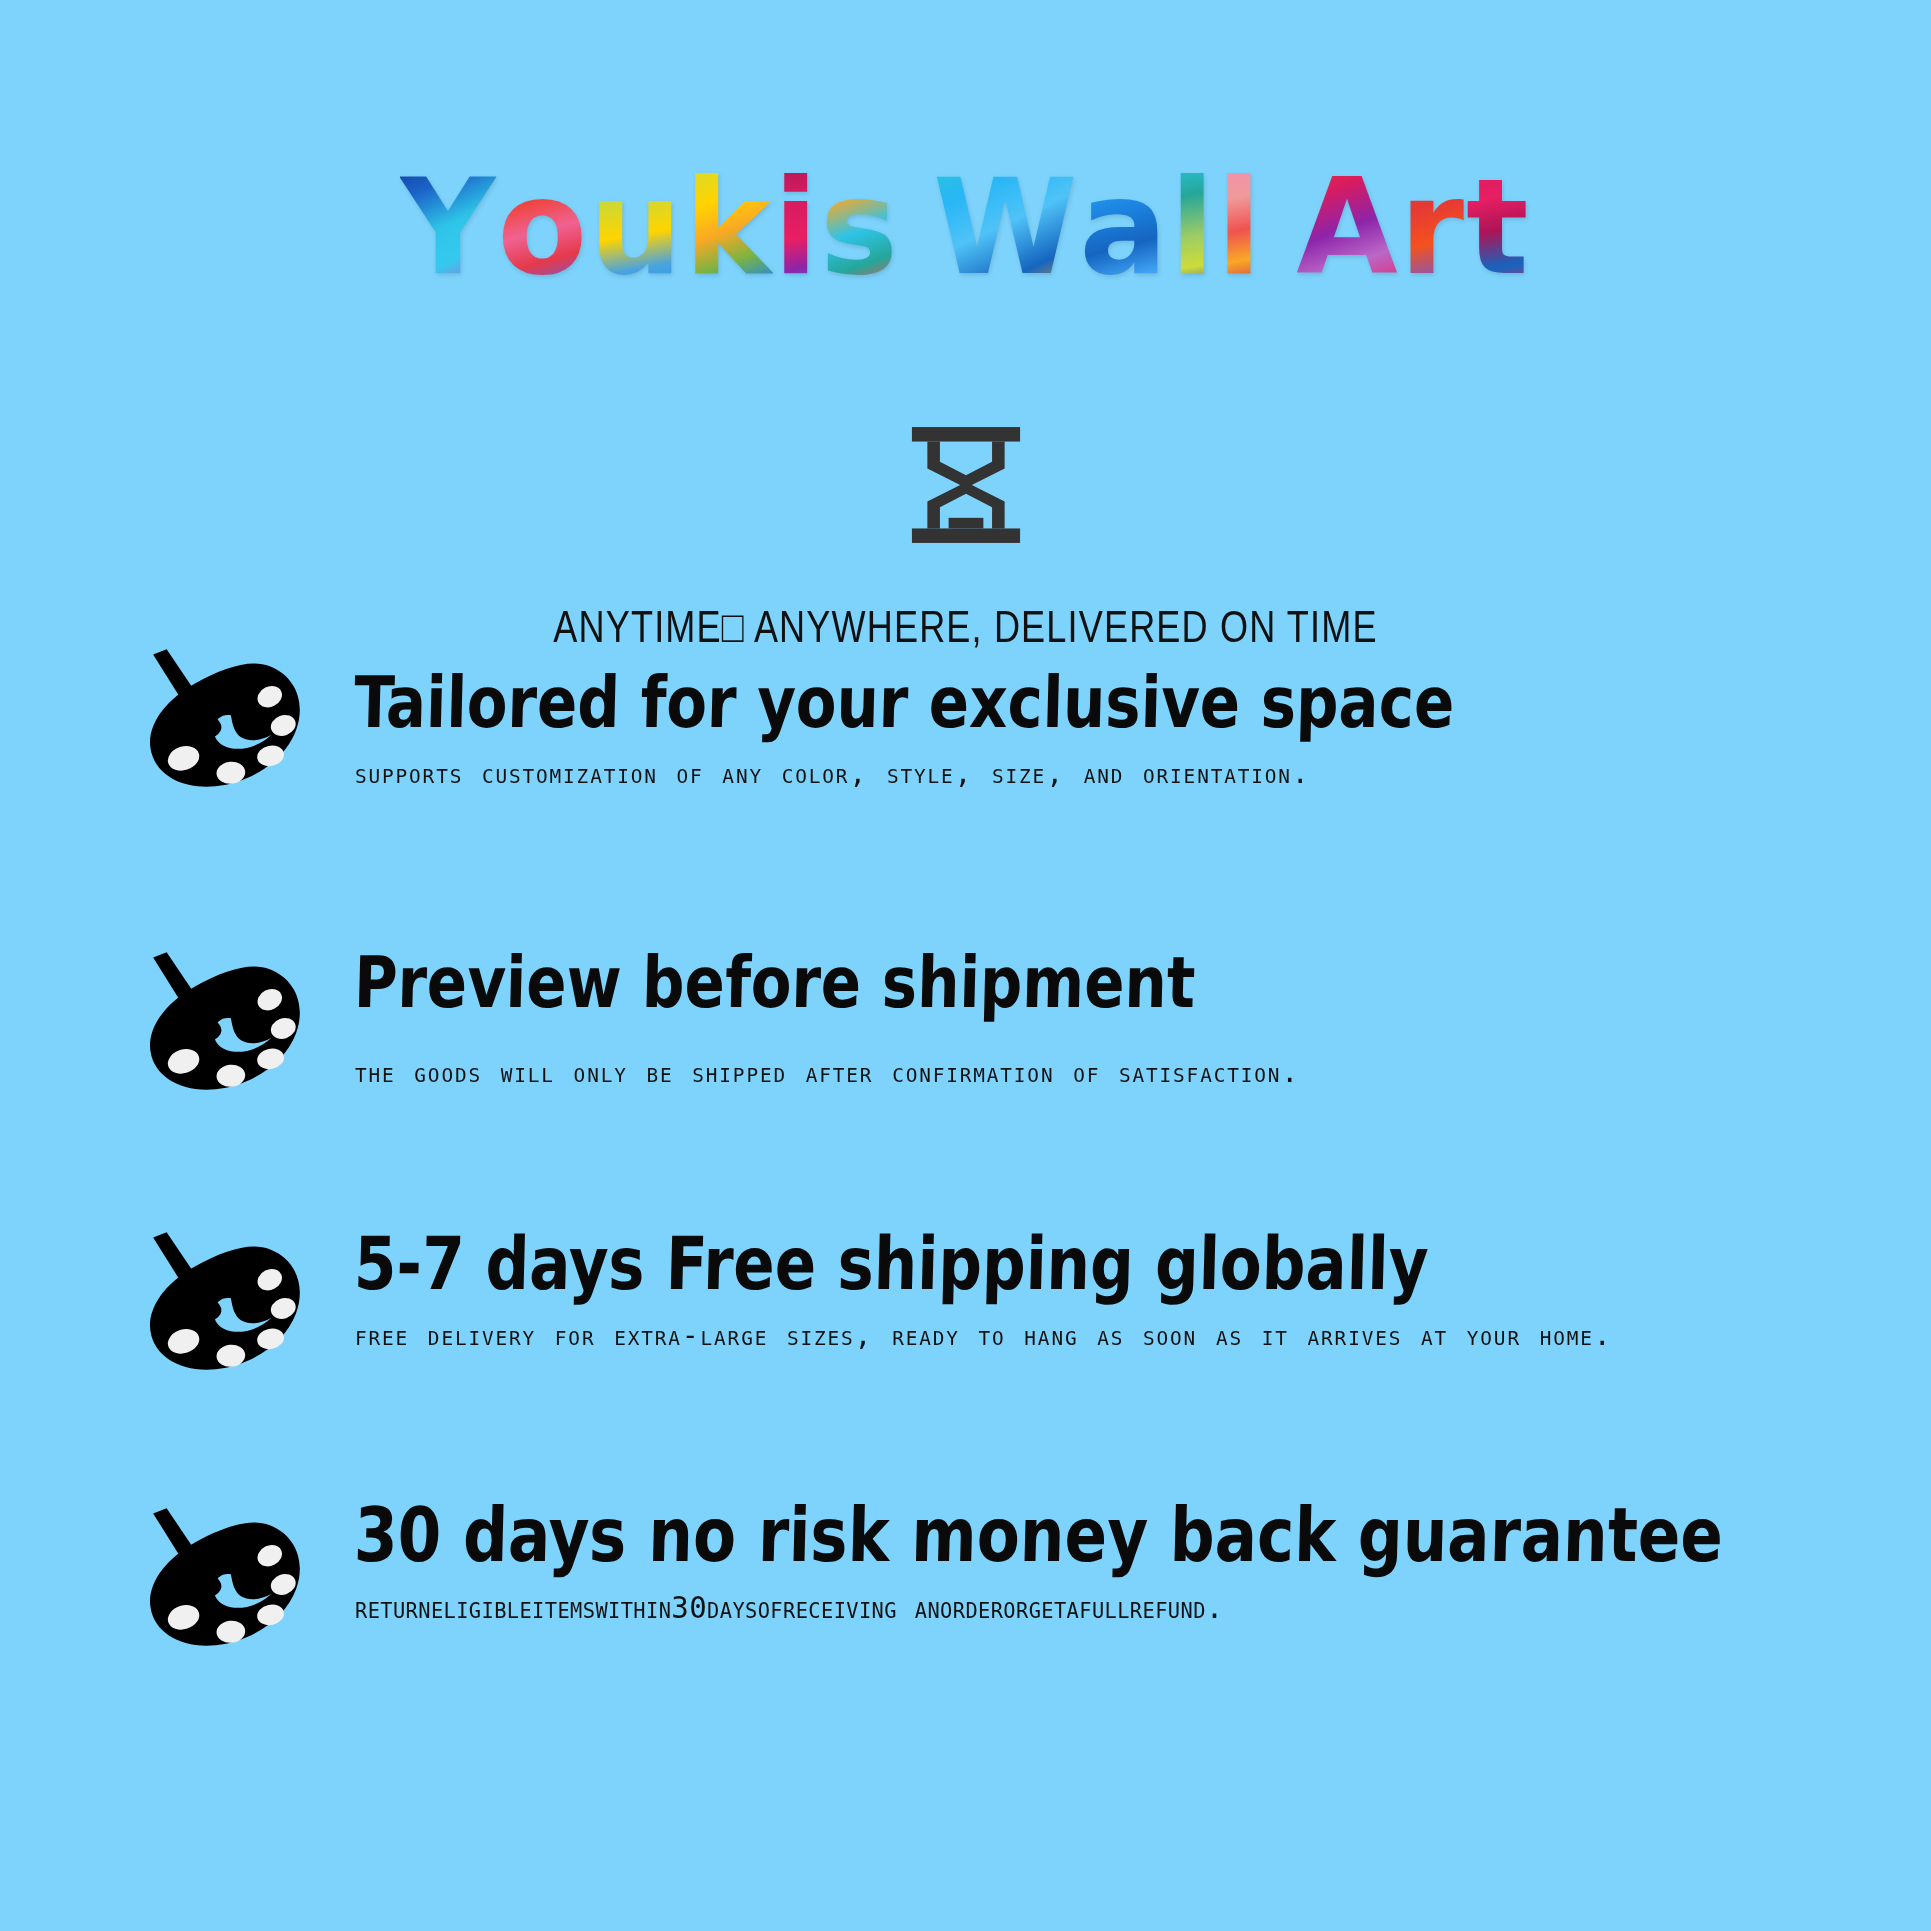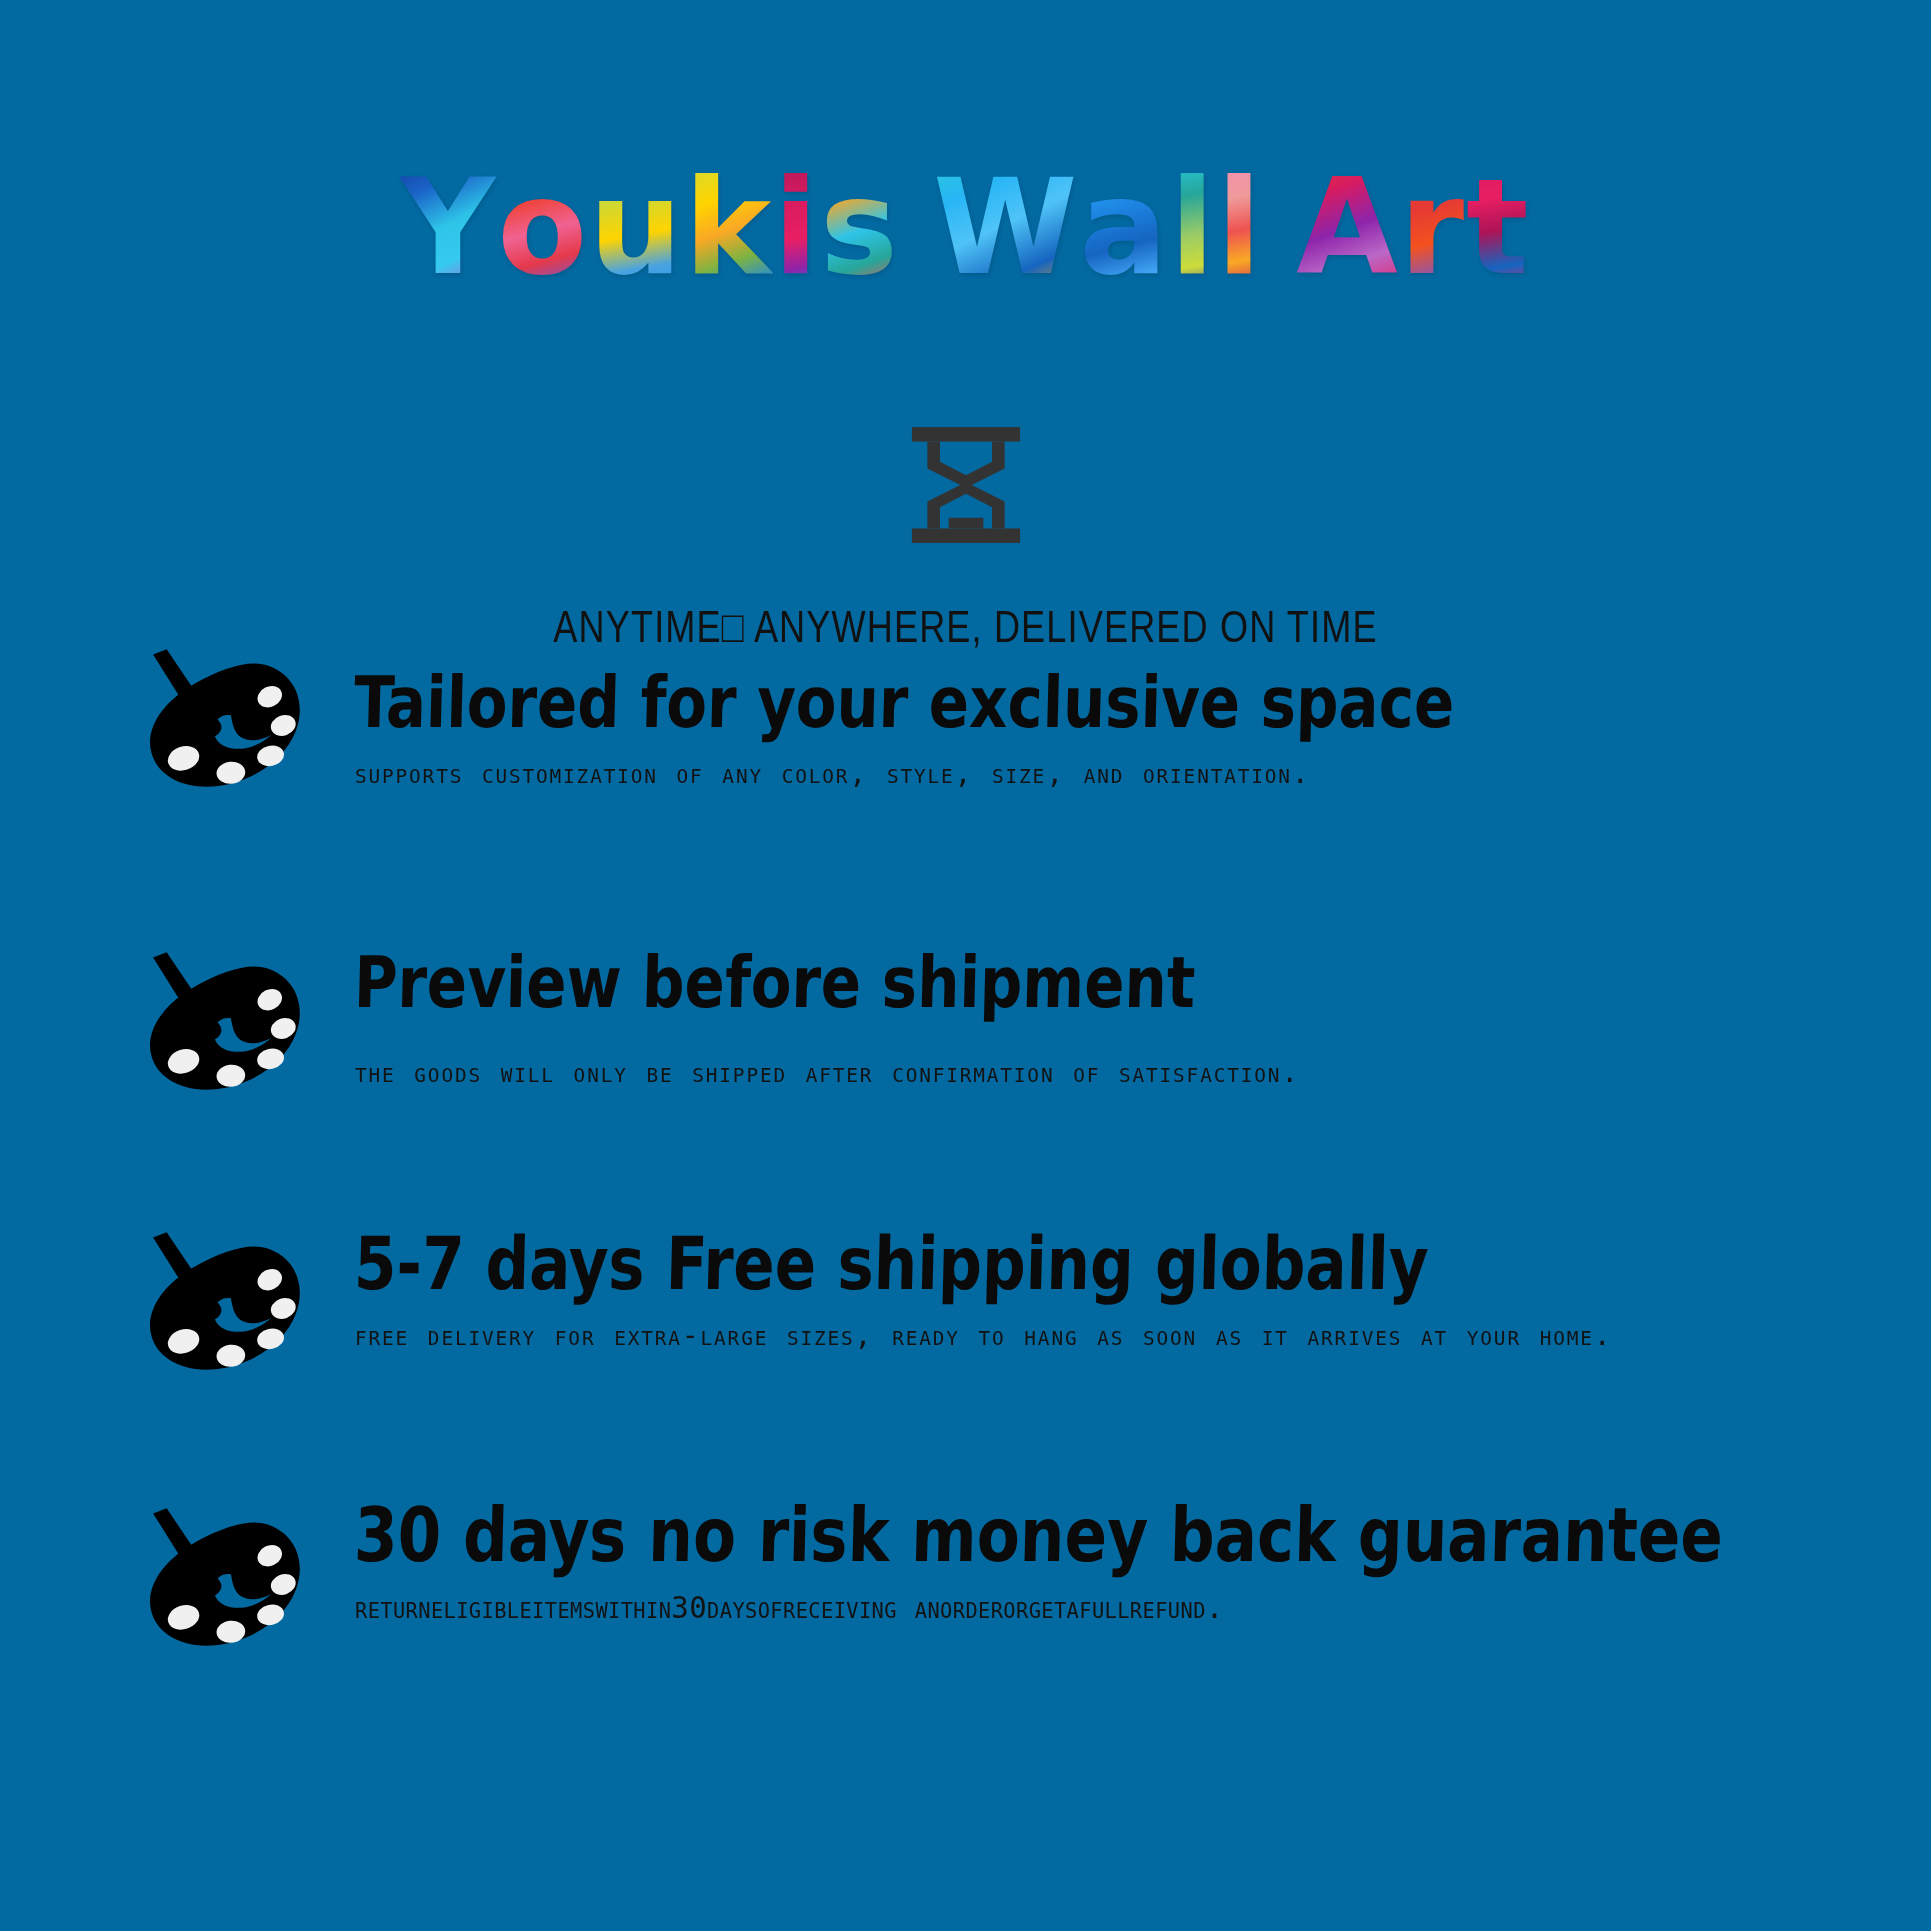--- a/index.html
+++ b/index.html
@@ -12,21 +12,21 @@
     background: #f0f0f0;
     font-family: "Liberation Sans", sans-serif;
     overflow: hidden;
     position: relative;
   }
 
   .page {
     position: relative;
     width: 1931px;
     height: 1931px;
-    background: #0369a1;
+    background: #7dd3fc;
     box-sizing: border-box;
   }
 
   
   .brand-logo {
     position: absolute;
     top: 162px;
     left: 0;
     width: 1931px;
     text-align: center;

